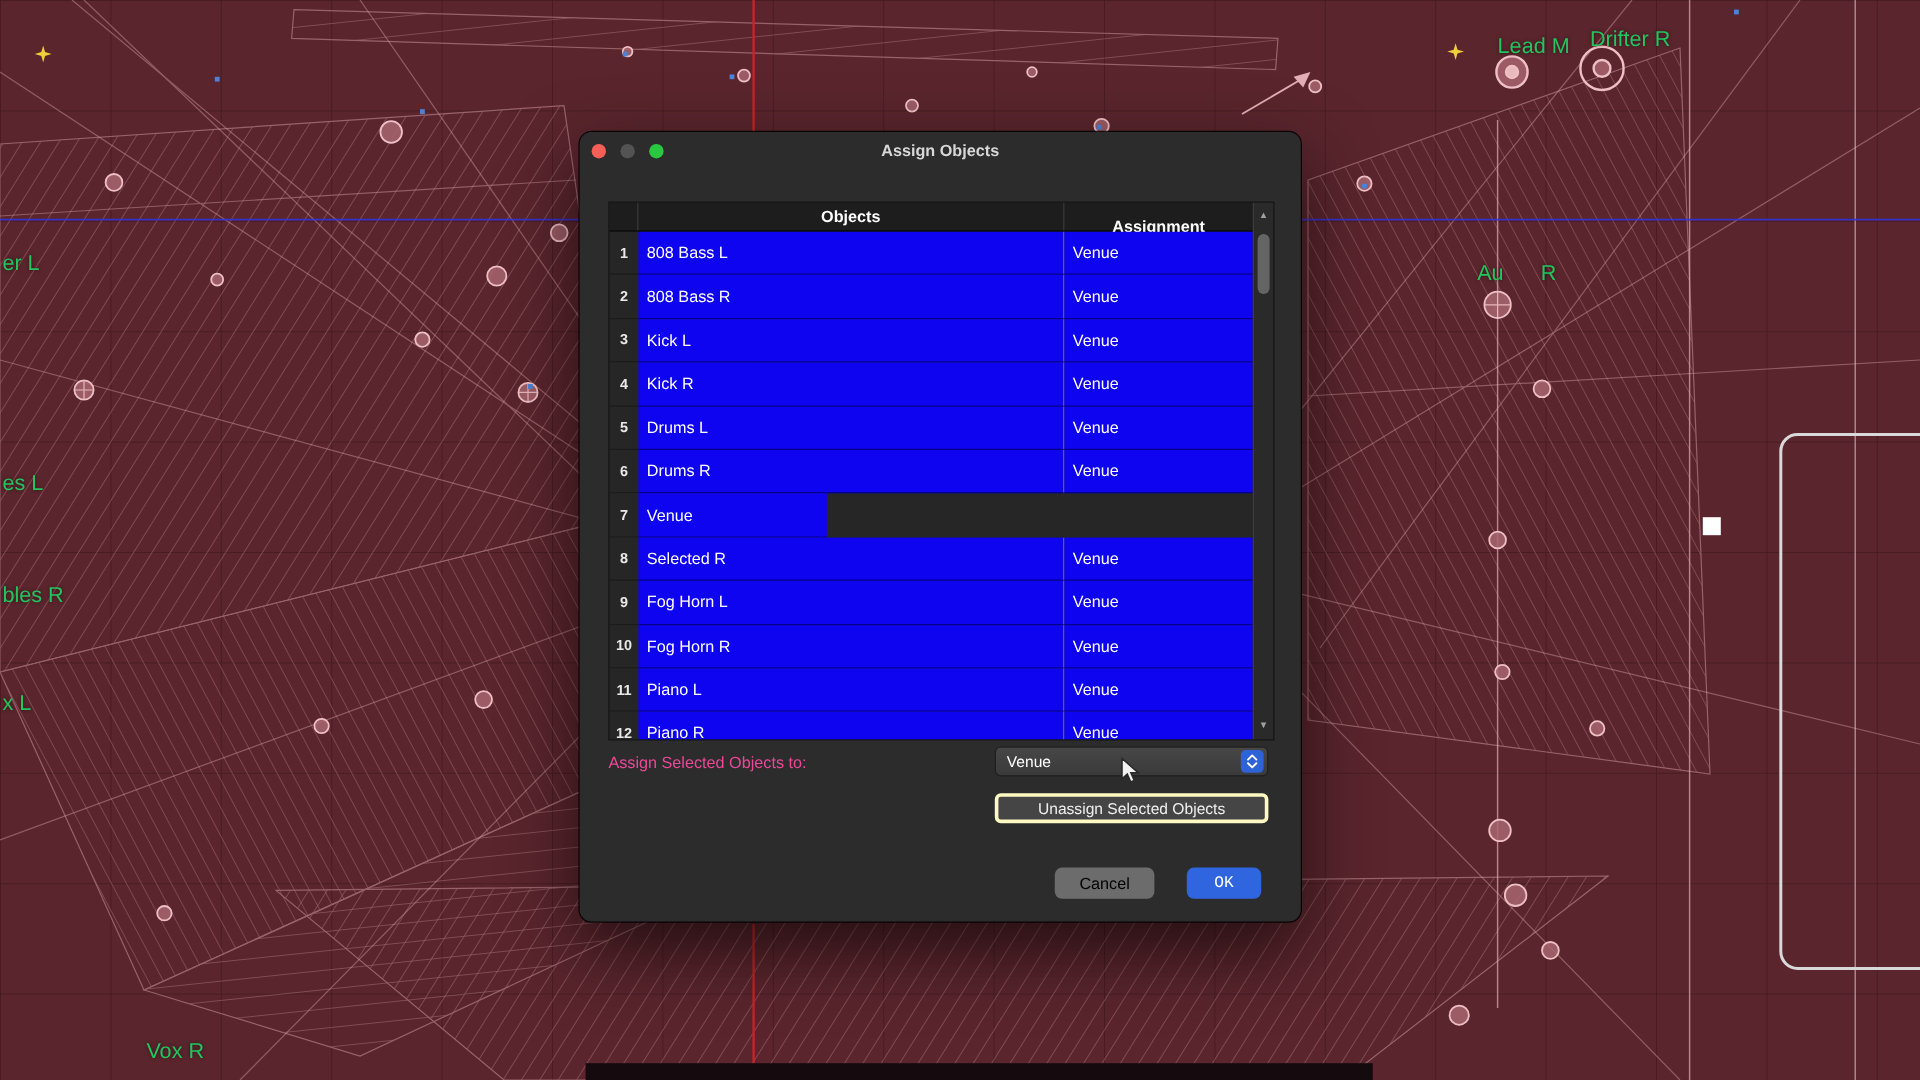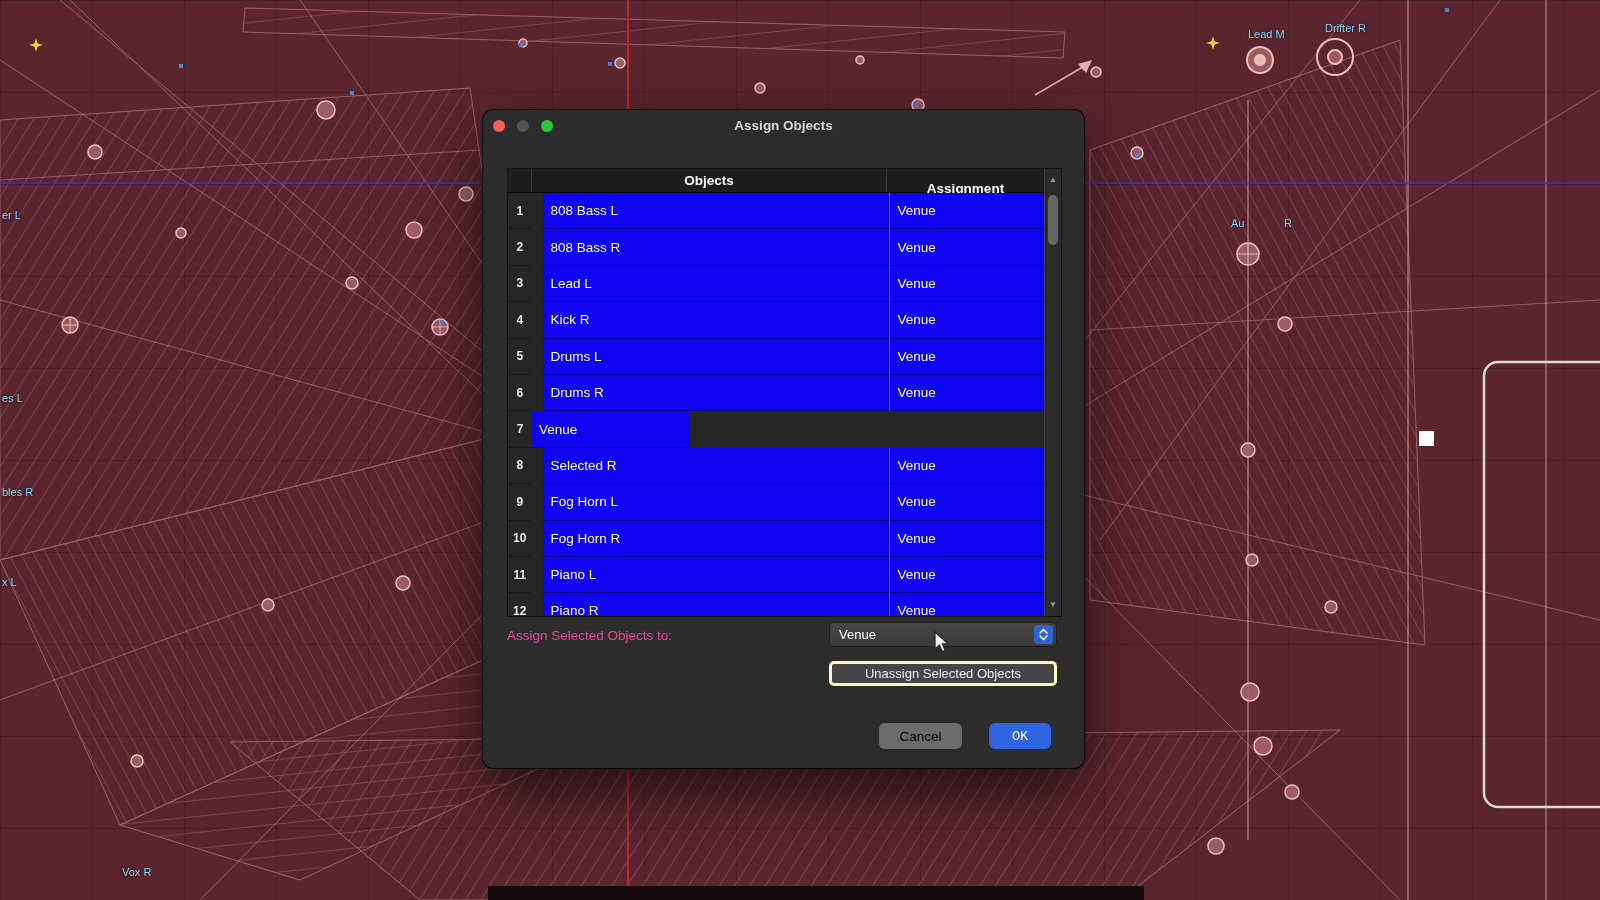--- a/index.html
+++ b/index.html
@@ -8,21 +8,21 @@
 
   :root{
     --selection-blue:#0e04ef;
     --ok-blue:#2f66e0;
     --accent-blue:#2e63d8;
   }
 
   
   .bg-wrap { position:absolute; inset:0; }
   .bg-svg { position:absolute; left:0; top:0; }
-  .bg-label { position:absolute; color:#7dd3fc; font-size:11px; white-space:nowrap;
+  .bg-label { position:absolute; color:#22c55e; font-size:18px; white-space:nowrap;
               text-shadow:0 0 3px rgba(0,0,0,.5); }
 
   
   .dialog { position:absolute; left:483px; top:110px; width:601px; height:658px;
             background:#2c2c2c; border-radius:10px;
             box-shadow:0 24px 60px rgba(0,0,0,.6), 0 0 0 1px rgba(0,0,0,.85);
             z-index:10; }
   .titlebar { position:relative; height:32px; }
   .title { position:absolute; left:0; right:0; top:0; line-height:32px; text-align:center;
            color:#d8d8d8; font-weight:bold; font-size:13.5px; }
@@ -43,21 +43,21 @@
   .th.assignment { width:157px;margin-top:16px; }
   .tbody-wrap { position:relative; height:423px; overflow:hidden; }
   .tbody { width:536px; }
   .trow { display:flex; height:36.4px; }
   .rownum { width:24px; background:#262626; color:#e9e9e9; font-weight:bold; font-size:12px;
             display:flex; align-items:center; justify-content:center;
             border-bottom:1px solid #1b1b1b; }
   .cell { display:flex; align-items:center; padding-left:7px; color:#fff; font-size:13.5px; }
   .trow.selected .cell { background:var(--selection-blue);
             border-bottom:1px solid rgba(0,0,70,.6); }
-  .cell.obj { width:355px; border-right:1px solid rgba(200,200,212,.5);margin-left:12px; }
+  .cell.obj { width:355px; border-right:1px solid rgba(200,200,212,.5); }
   .cell.asg { width:157px; }
 
   .scrollbar { position:absolute; right:0; top:0; width:17px; height:447px;
                background:#2a2a2a; border-left:1px solid #3c3c3c; }
   .sb-arrow { position:absolute; left:0; width:100%; text-align:center; color:#9f9f9f;
               font-size:8px; line-height:10px; }
   .sb-arrow.up { top:6px; }
   .sb-arrow.down { bottom:6px; }
   .sb-thumb { position:absolute; left:3px; width:10px; top:26px; height:50px;
               background:#646464; border-radius:5px; }
@@ -247,21 +247,21 @@
             <div class="cell obj">808 Bass L</div>
             <div class="cell asg">Venue</div>
           </div>
           <div class="trow selected">
             <div class="rownum">2</div>
             <div class="cell obj">808 Bass R</div>
             <div class="cell asg">Venue</div>
           </div>
           <div class="trow selected">
             <div class="rownum">3</div>
-            <div class="cell obj">Lead L</div>
+            <div class="cell obj">Kick L</div>
             <div class="cell asg">Venue</div>
           </div>
           <div class="trow selected">
             <div class="rownum">4</div>
             <div class="cell obj">Kick R</div>
             <div class="cell asg">Venue</div>
           </div>
           <div class="trow selected">
             <div class="rownum">5</div>
             <div class="cell obj">Drums L</div>

